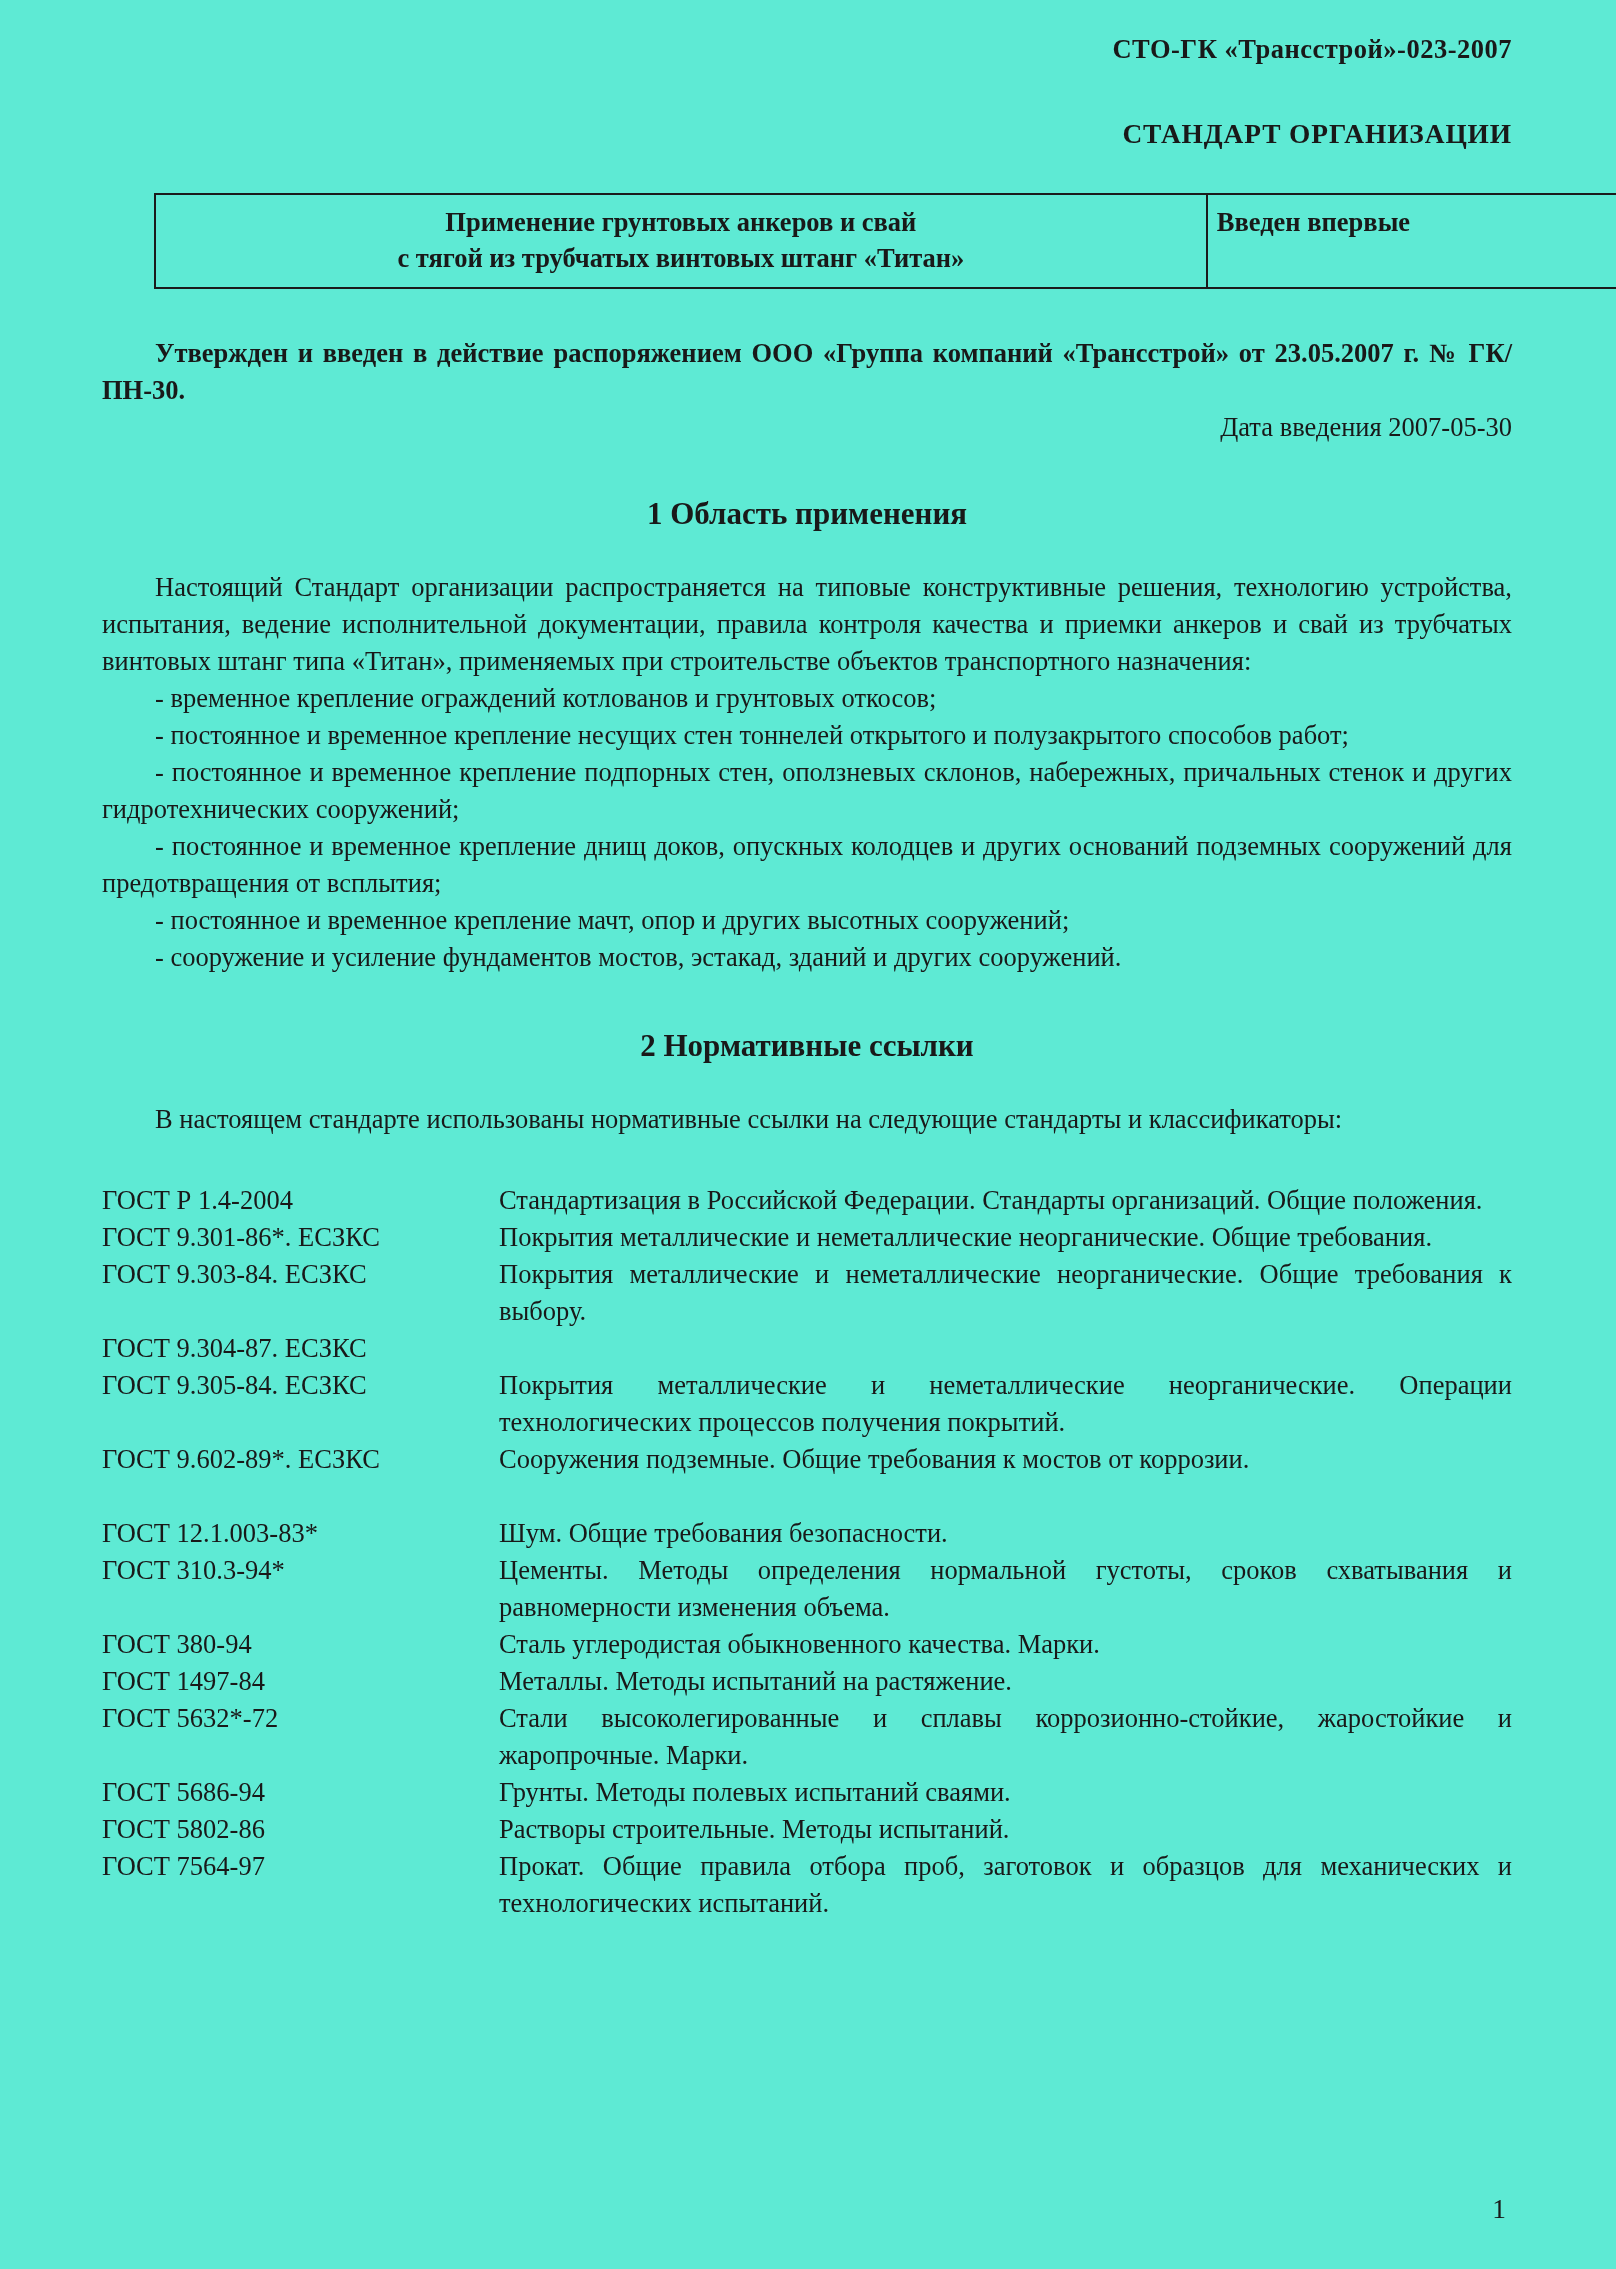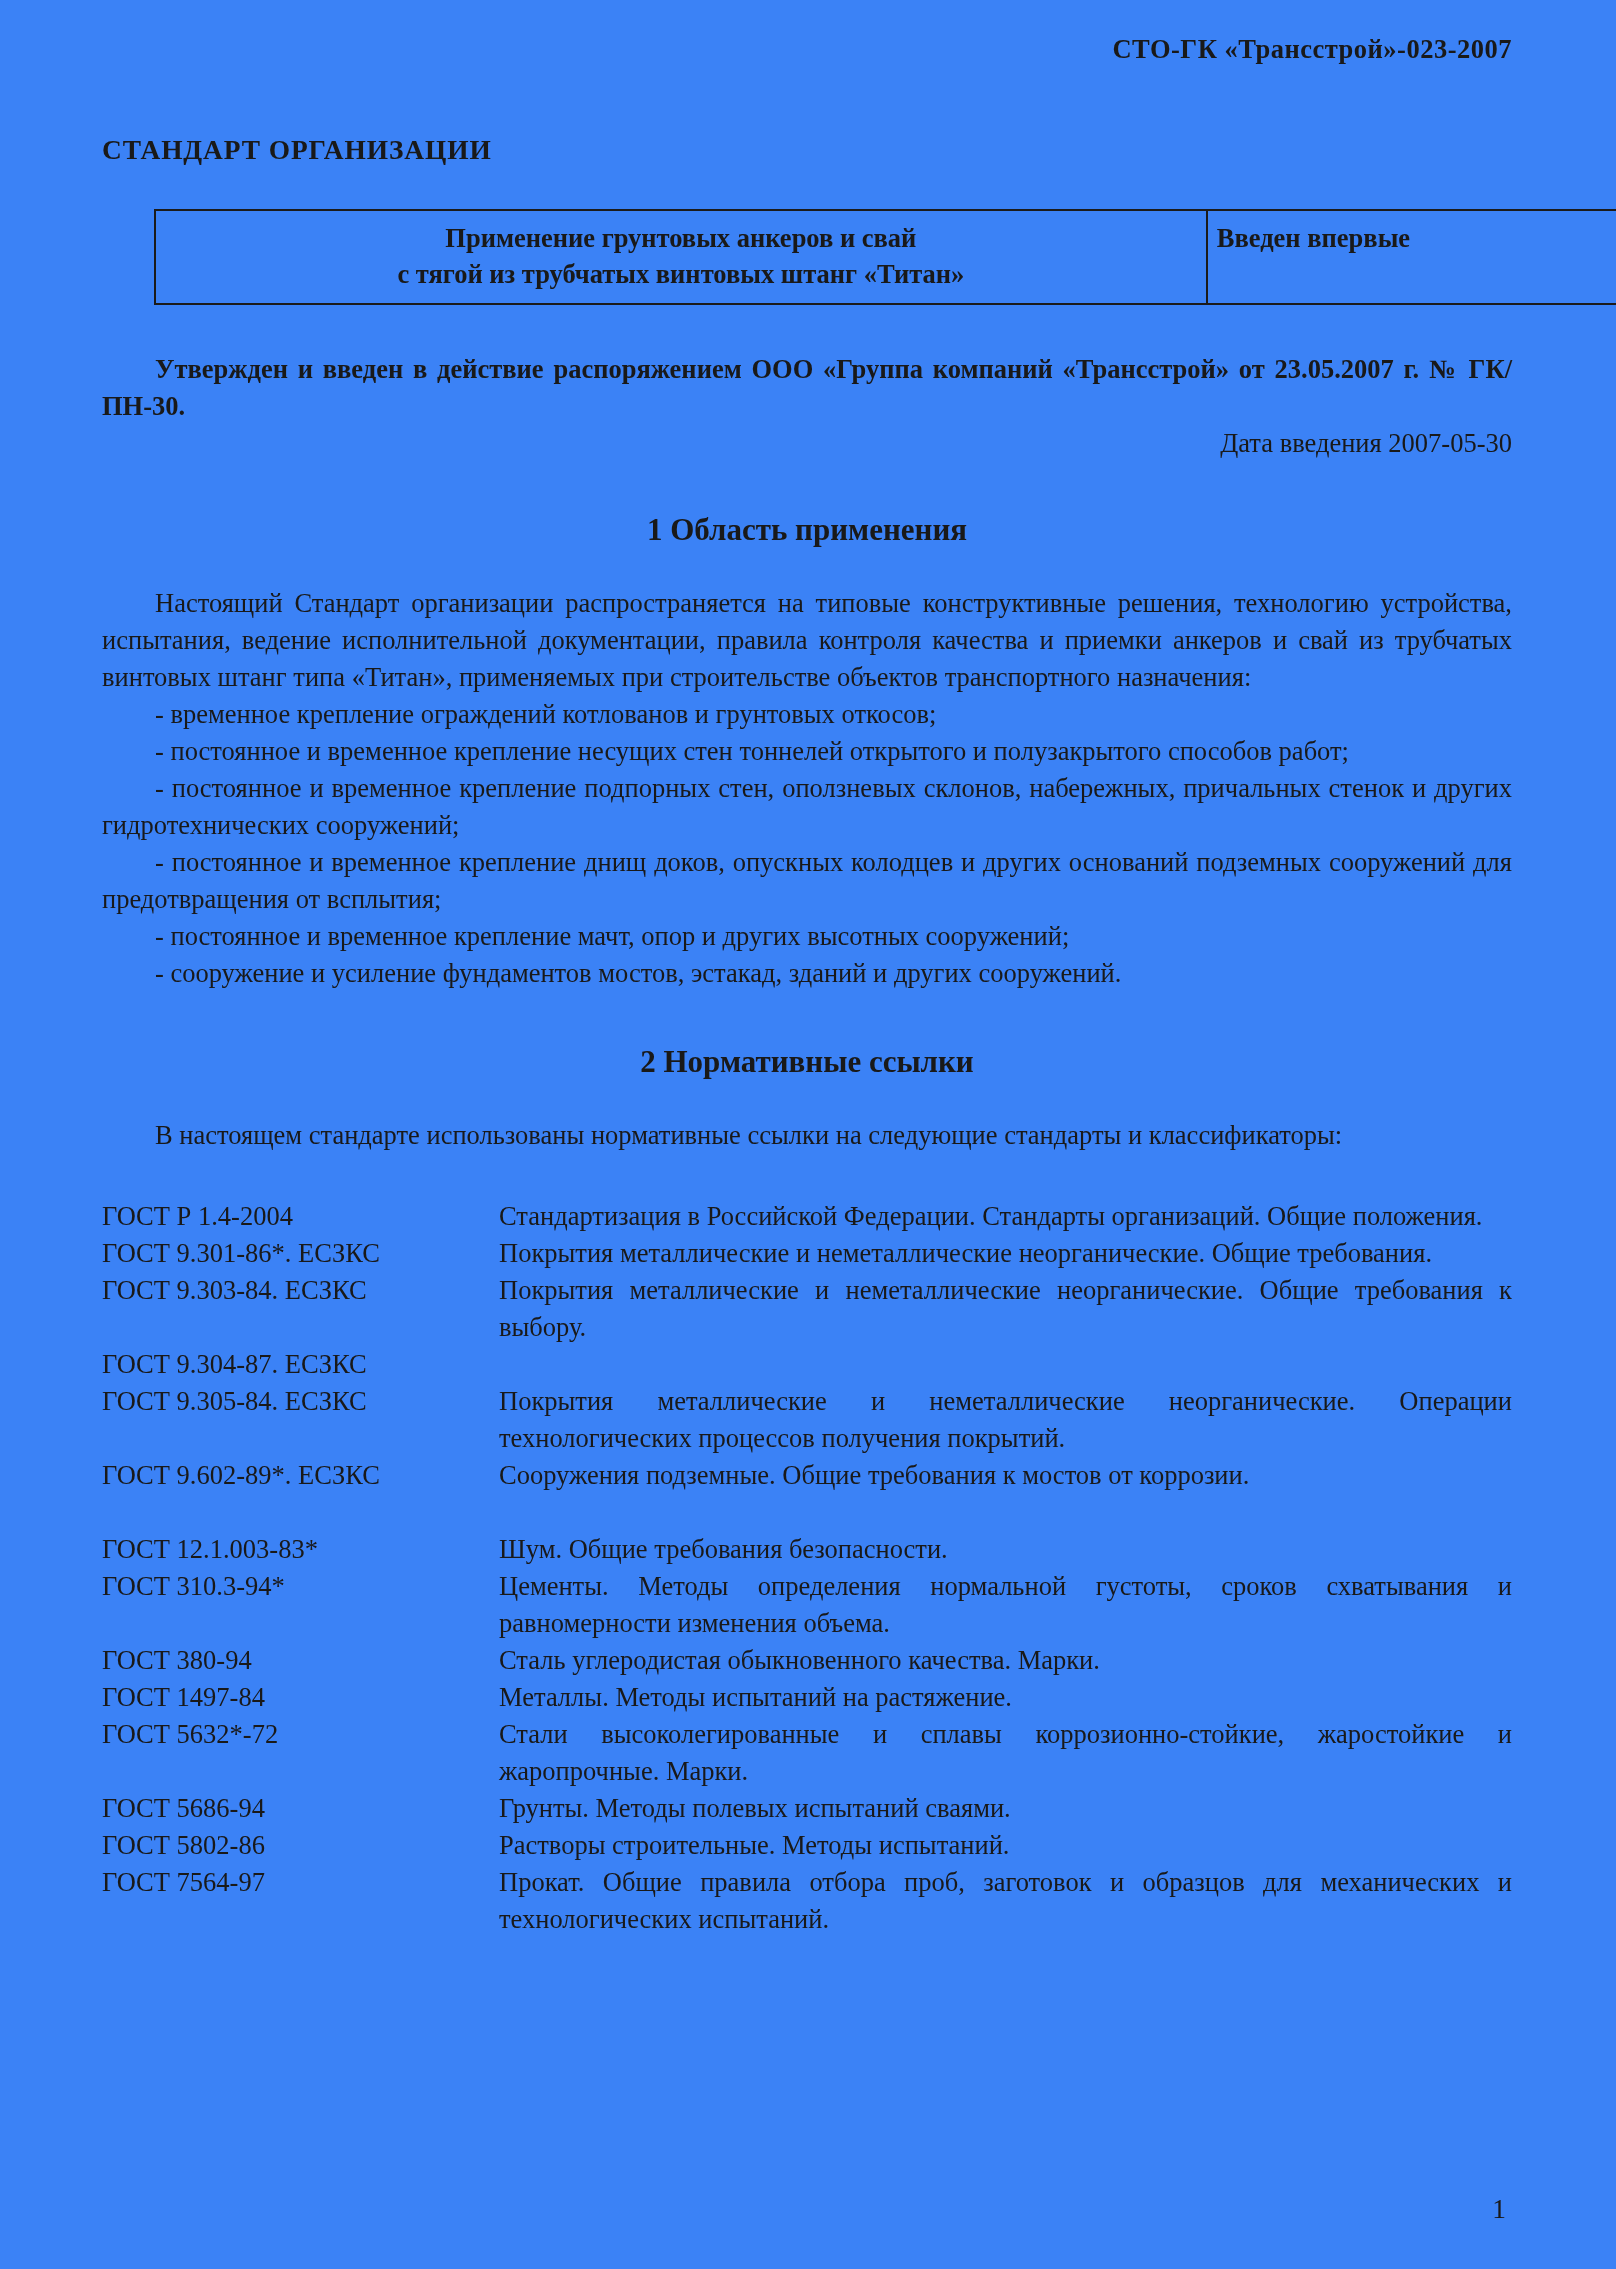--- a/index.html
+++ b/index.html
@@ -5,36 +5,36 @@
   html, body {
     margin: 0;
     padding: 0;
     background: #ffffff;
   }
   .page {
     position: relative;
     width: 1616px;
     height: 2270px;
     margin: 0 auto;
-    background: #3b82f6;
+    background: #5eead4;
     box-sizing: border-box;
     padding: 31px 104px 0 102px;
     font-family: "Liberation Serif", "DejaVu Serif", serif;
     font-size: 26.5px;
     line-height: 37px;
     color: #191919;
   }
   .doc-code {
     text-align: right;
     font-weight: bold;
     letter-spacing: 0.5px;
   }
   .doc-type {
-    margin-top: 64px;
-    text-align: left;
+    margin-top: 48px;
+    text-align: right;
     font-weight: bold;
     font-size: 27.4px;
     letter-spacing: 0.9px;
   }
   .title-block {
     display: flex;
     margin-top: 40px;
     margin-left: 52px;
     width: 1500px;
     border: 2.7px solid #1b1b1b;

